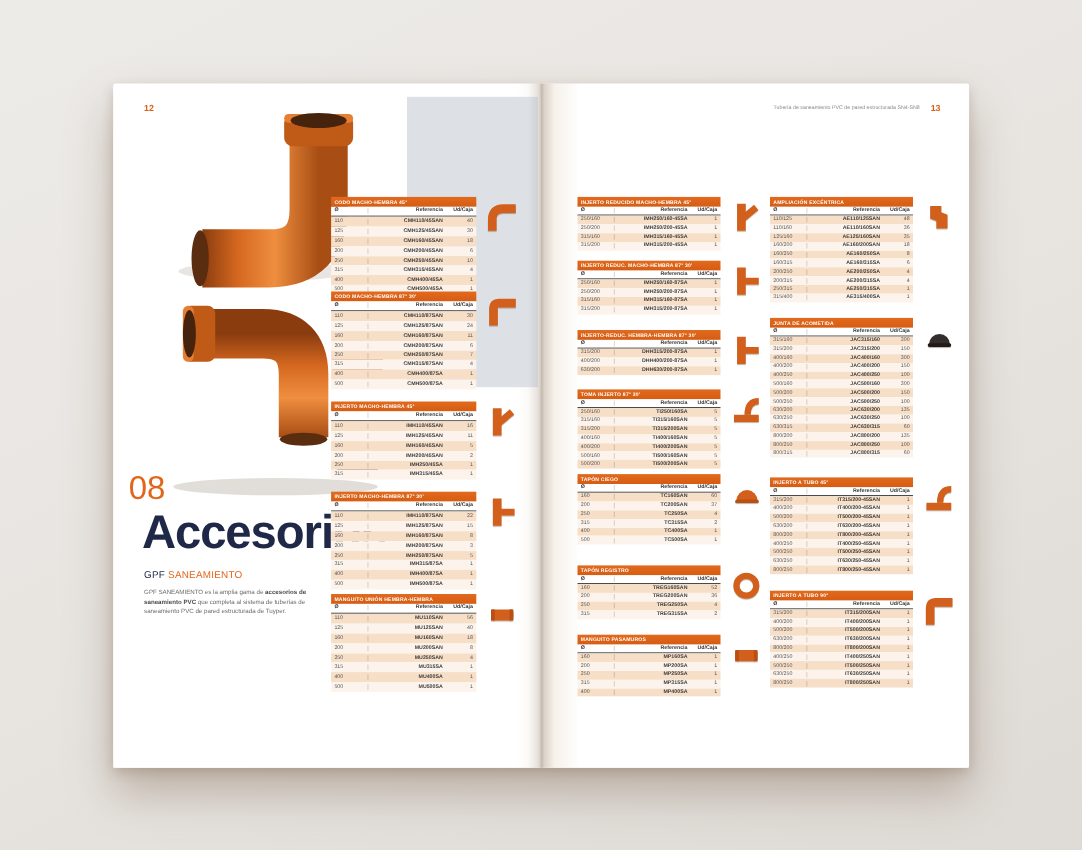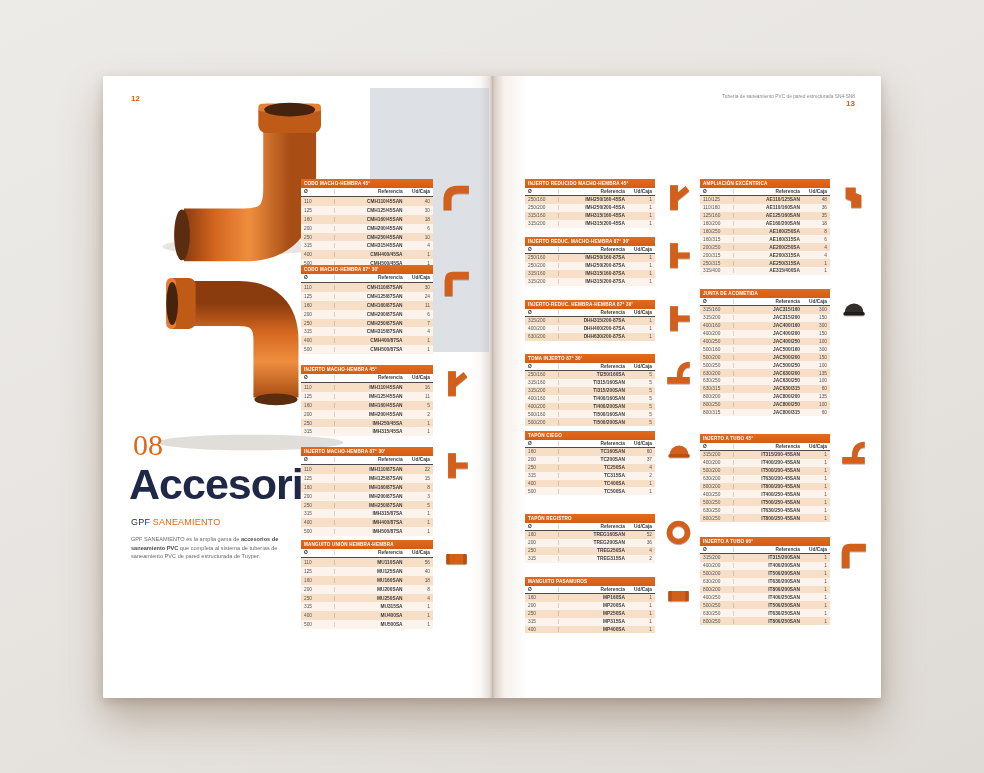--- a/index.html
+++ b/index.html
@@ -13,25 +13,25 @@
     box-shadow:0 22px 38px rgba(110,80,55,.35),0 4px 10px rgba(110,80,55,.25);}
   .page{position:absolute;top:0;height:622px;overflow:hidden;}
   .page.left{left:0;width:389px;border-radius:2px 0 0 2px;
     background:linear-gradient(to right,#ffffff 0%,#ffffff 90%,#f4efe9 97%,#e6ded4 100%);padding-left:19px;}
   .page.right{left:389px;width:389px;border-radius:0 2px 2px 0;
     background:linear-gradient(to right,#e8e0d6 0%,#f6f1ea 3%,#ffffff 9%,#ffffff 100%);}
   .gutter{position:absolute;left:377px;top:0;width:24px;height:622px;pointer-events:none;
     background:linear-gradient(to right,rgba(80,55,35,0) 0%,rgba(80,55,35,.10) 38%,rgba(55,35,20,.22) 50%,rgba(80,55,35,.10) 62%,rgba(80,55,35,0) 100%);}
   .pagenum{font-size:8px;font-weight:bold;color:#DB5E15;}
   .left-num{position:absolute;left:28px;top:18px;}
-  .rp-head{position:absolute;right:26px;top:18px;display:flex;align-items:flex-end;flex-direction:column;}
+  .rp-head{position:absolute;right:26px;top:18px;display:flex;align-items:center;gap:10px;}
   .rp-head-text{font-size:4.8px;color:#8a8a8a;}
   .photo-panel{position:absolute;left:267px;top:12px;width:119px;height:264px;background:#dde1e6;}
   .photo{position:absolute;left:30px;top:20px;width:235px;height:360px;}
-  .chapter{position:absolute;left:30px;top:352px;font-size:30px;color:#E2661A;letter-spacing:0;font-family:Liberation Serif, serif;}
+  .chapter{position:absolute;left:14px;top:352px;font-size:30px;color:#E2661A;letter-spacing:0;}
   .title{position:absolute;left:26px;top:384px;margin:0;font-size:43px;font-weight:bold;color:#1F2947;letter-spacing:-1px;}
   .subtitle{position:absolute;left:28px;top:441px;font-size:9px;font-weight:normal;color:#1F2947;letter-spacing:.2px;}
   .subtitle .acc{color:#E2661A;}
   .desc{position:absolute;left:28px;top:459px;width:162px;margin:0;font-size:5.6px;line-height:8.6px;color:#6b6b6b;}
   .desc b{color:#4a4a4a;}
   
   .tblwrap{position:absolute;width:132px;}
   .tblwrap.narrow{width:130px;}
   .tbl-title{background:linear-gradient(#E26A1E,#D55C12);color:#ffffff;font-weight:bold;
     font-size:4.6px;letter-spacing:.2px;padding:2px 3px 1.5px 3px;text-transform:uppercase;}

